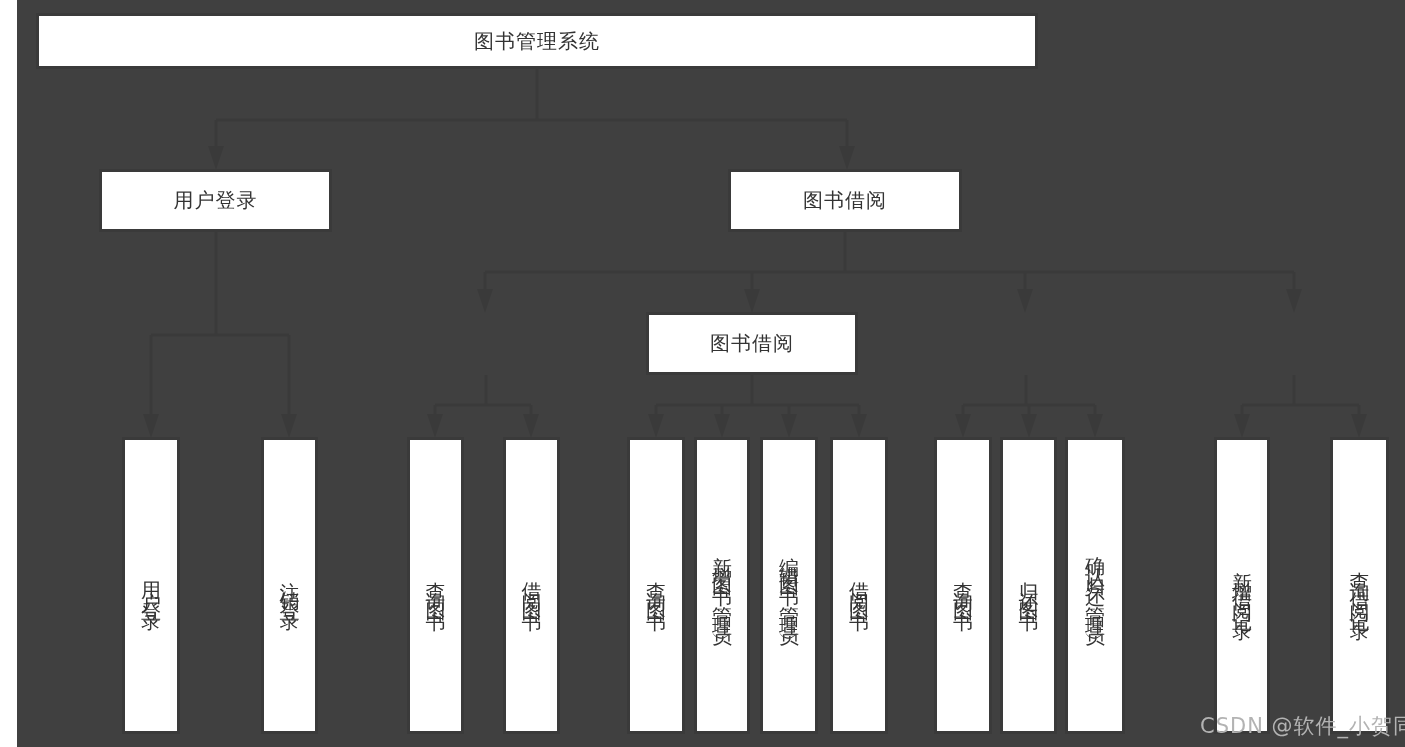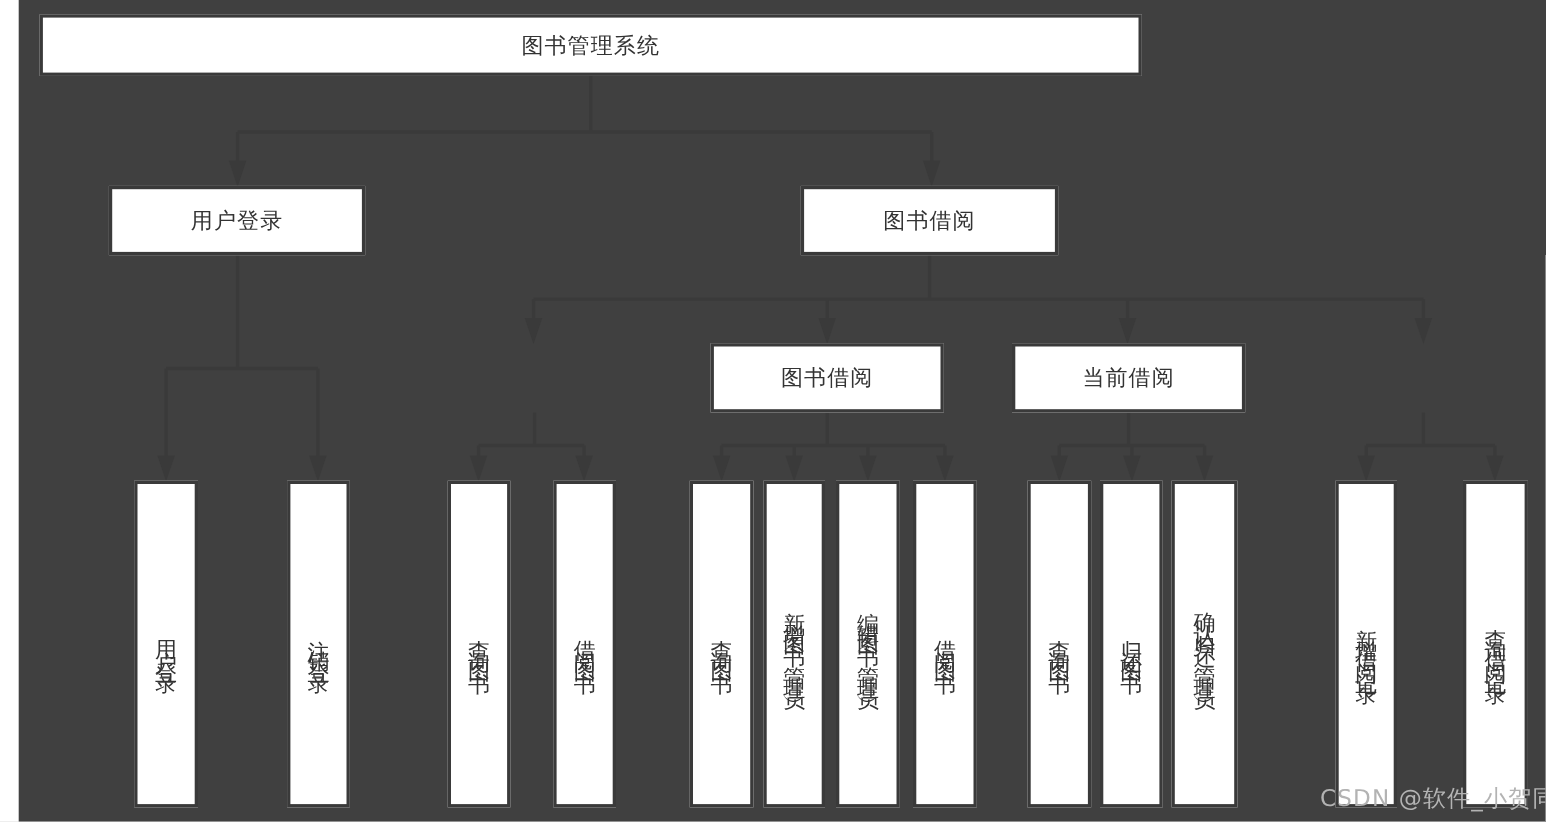--- a/index.html
+++ b/index.html
@@ -76,21 +76,20 @@
     <polygon points="1225,438 1217,414 1233,414"></polygon>
     <polygon points="1342,438 1334,414 1350,414"></polygon>
   </svg>
 
   <div class="node hnode" style="left:19px;top:13px;width:1002px;height:56px">图书管理系统</div>
 
   <div class="node hnode" style="left:82px;top:169px;width:233px;height:63px">用户登录</div>
   <div class="node hnode" style="left:711px;top:169px;width:234px;height:63px">图书借阅</div>
 
   <div class="node hnode" style="left:629px;top:312px;width:212px;height:63px">图书借阅</div>
-  <div class="node hnode" style="left:903px;top:312px;width:212px;height:63px">当前借阅</div>
 
   <div class="node vnode" style="left:105px;top:437px;width:58px;height:297px">
     <span class="vtext">用户登录</span>
   </div>
   <div class="node vnode" style="left:244px;top:437px;width:57px;height:297px">
     <span class="vtext">注销登录</span>
   </div>
 
   <div class="node vnode" style="left:390px;top:437px;width:57px;height:297px">
     <span class="vtext">查询图书</span>

